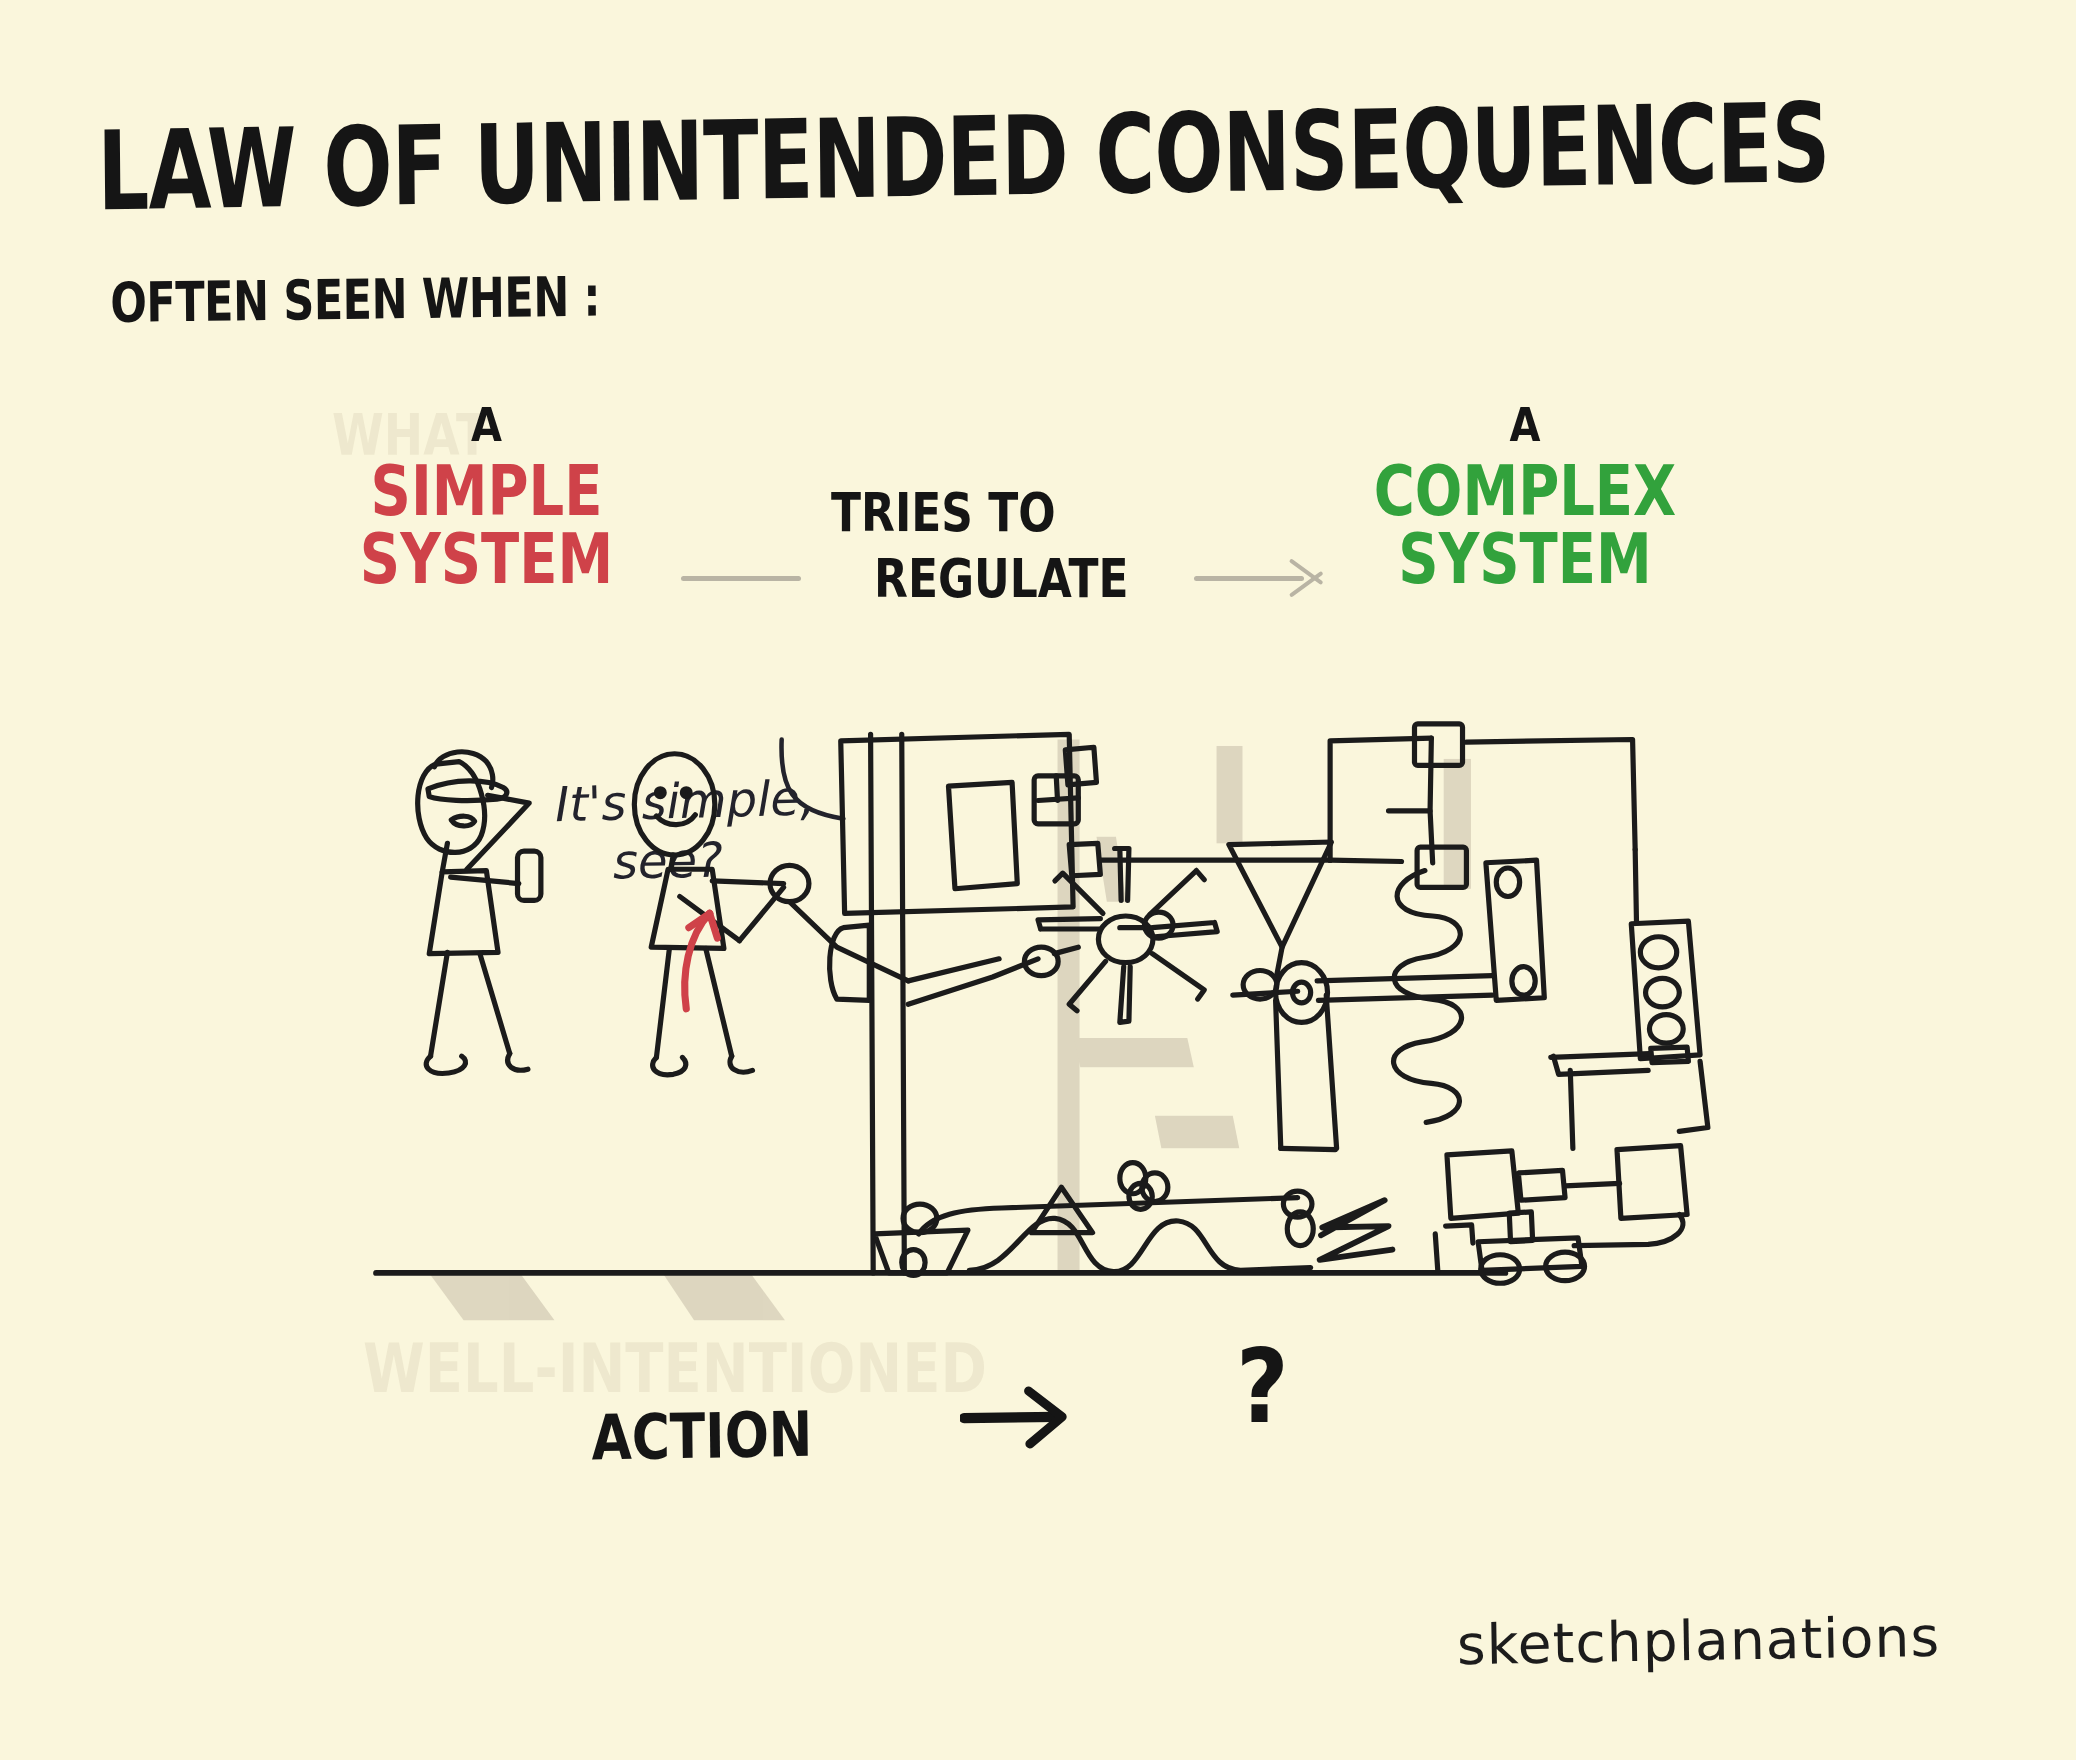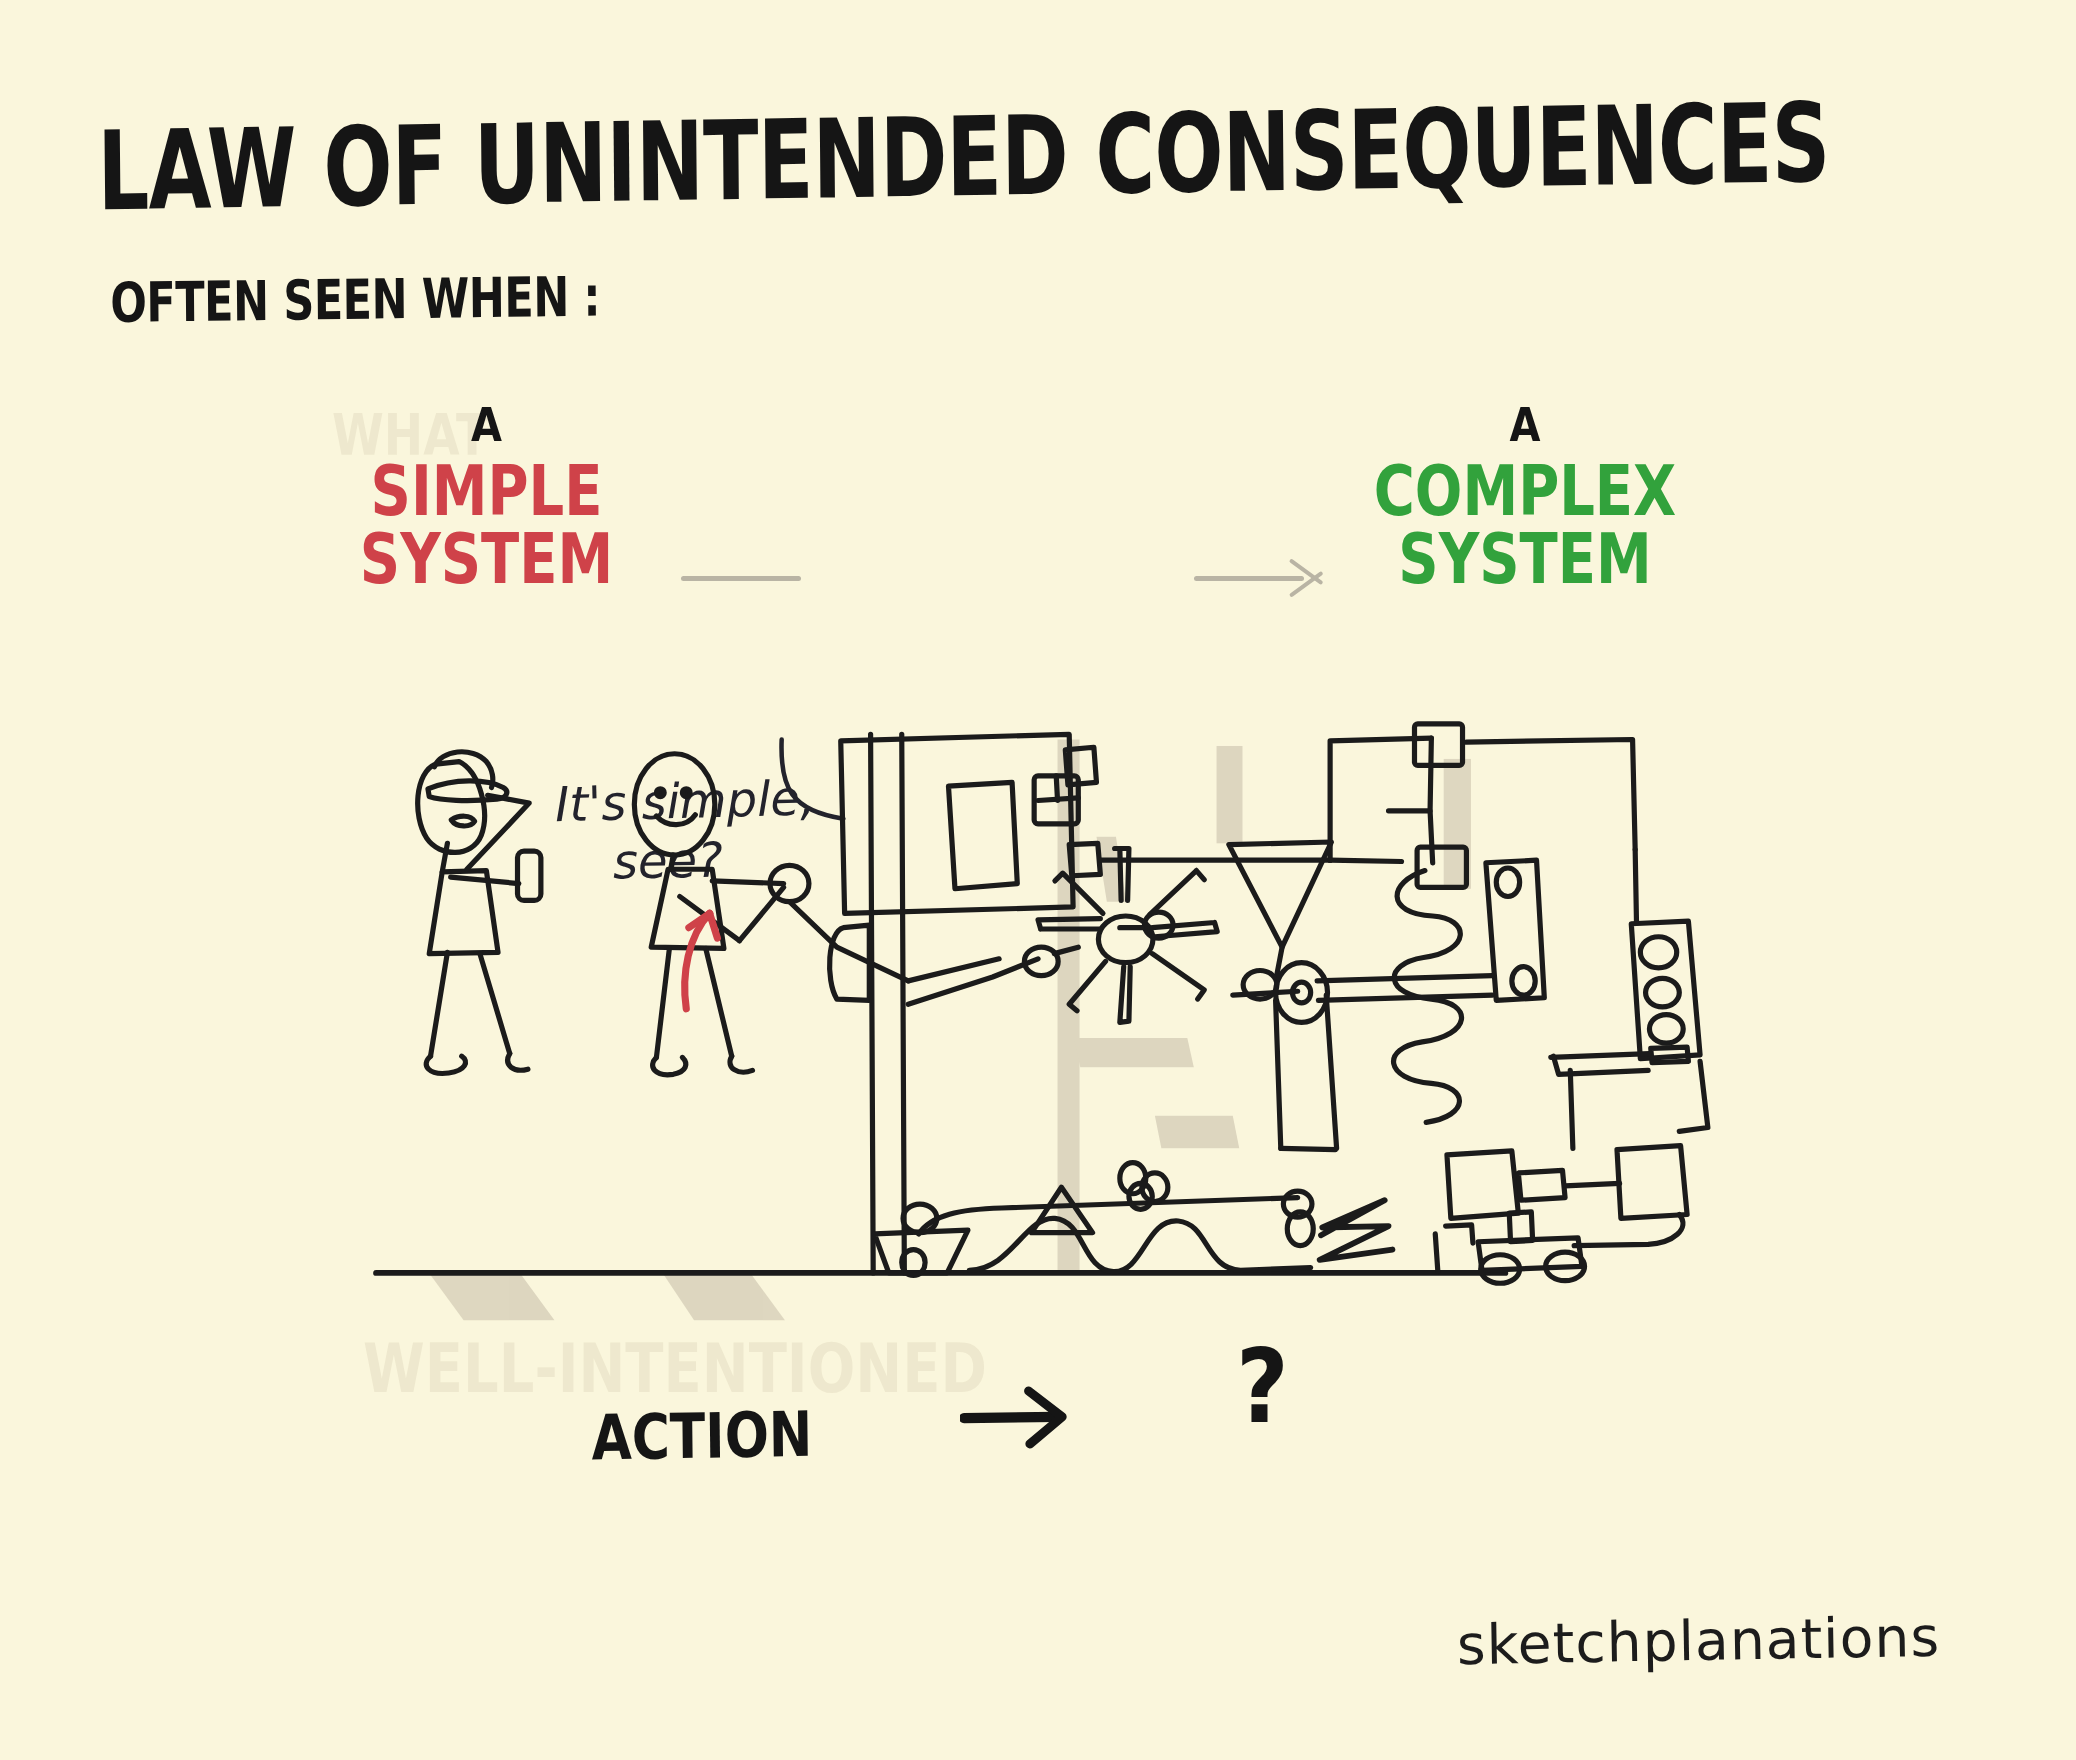--- a/index.html
+++ b/index.html
@@ -203,20 +203,24 @@
 
   <div class="hand" id="title">LAW OF UNINTENDED CONSEQUENCES</div>
   <div class="hand" id="subtitle">OFTEN SEEN WHEN :</div>
 
   <div class="sys-col" id="simple-col">
     <span class="art-a">A</span>
     <span class="sys-word">SIMPLE</span>
     <span class="sys-word">SYSTEM</span>
   </div>
 
+  <div id="mid-col">
+    <span class="mid-line">TRIES TO</span>
+    <span class="mid-line indent">REGULATE</span>
+  </div>
 
   <div class="connector" id="conn-left"></div>
   <div class="connector" id="conn-right"></div>
   <div id="conn-arrowhead"></div>
 
   <div class="sys-col" id="complex-col">
     <span class="art-a">A</span>
     <span class="sys-word">COMPLEX</span>
     <span class="sys-word">SYSTEM</span>
   </div>

